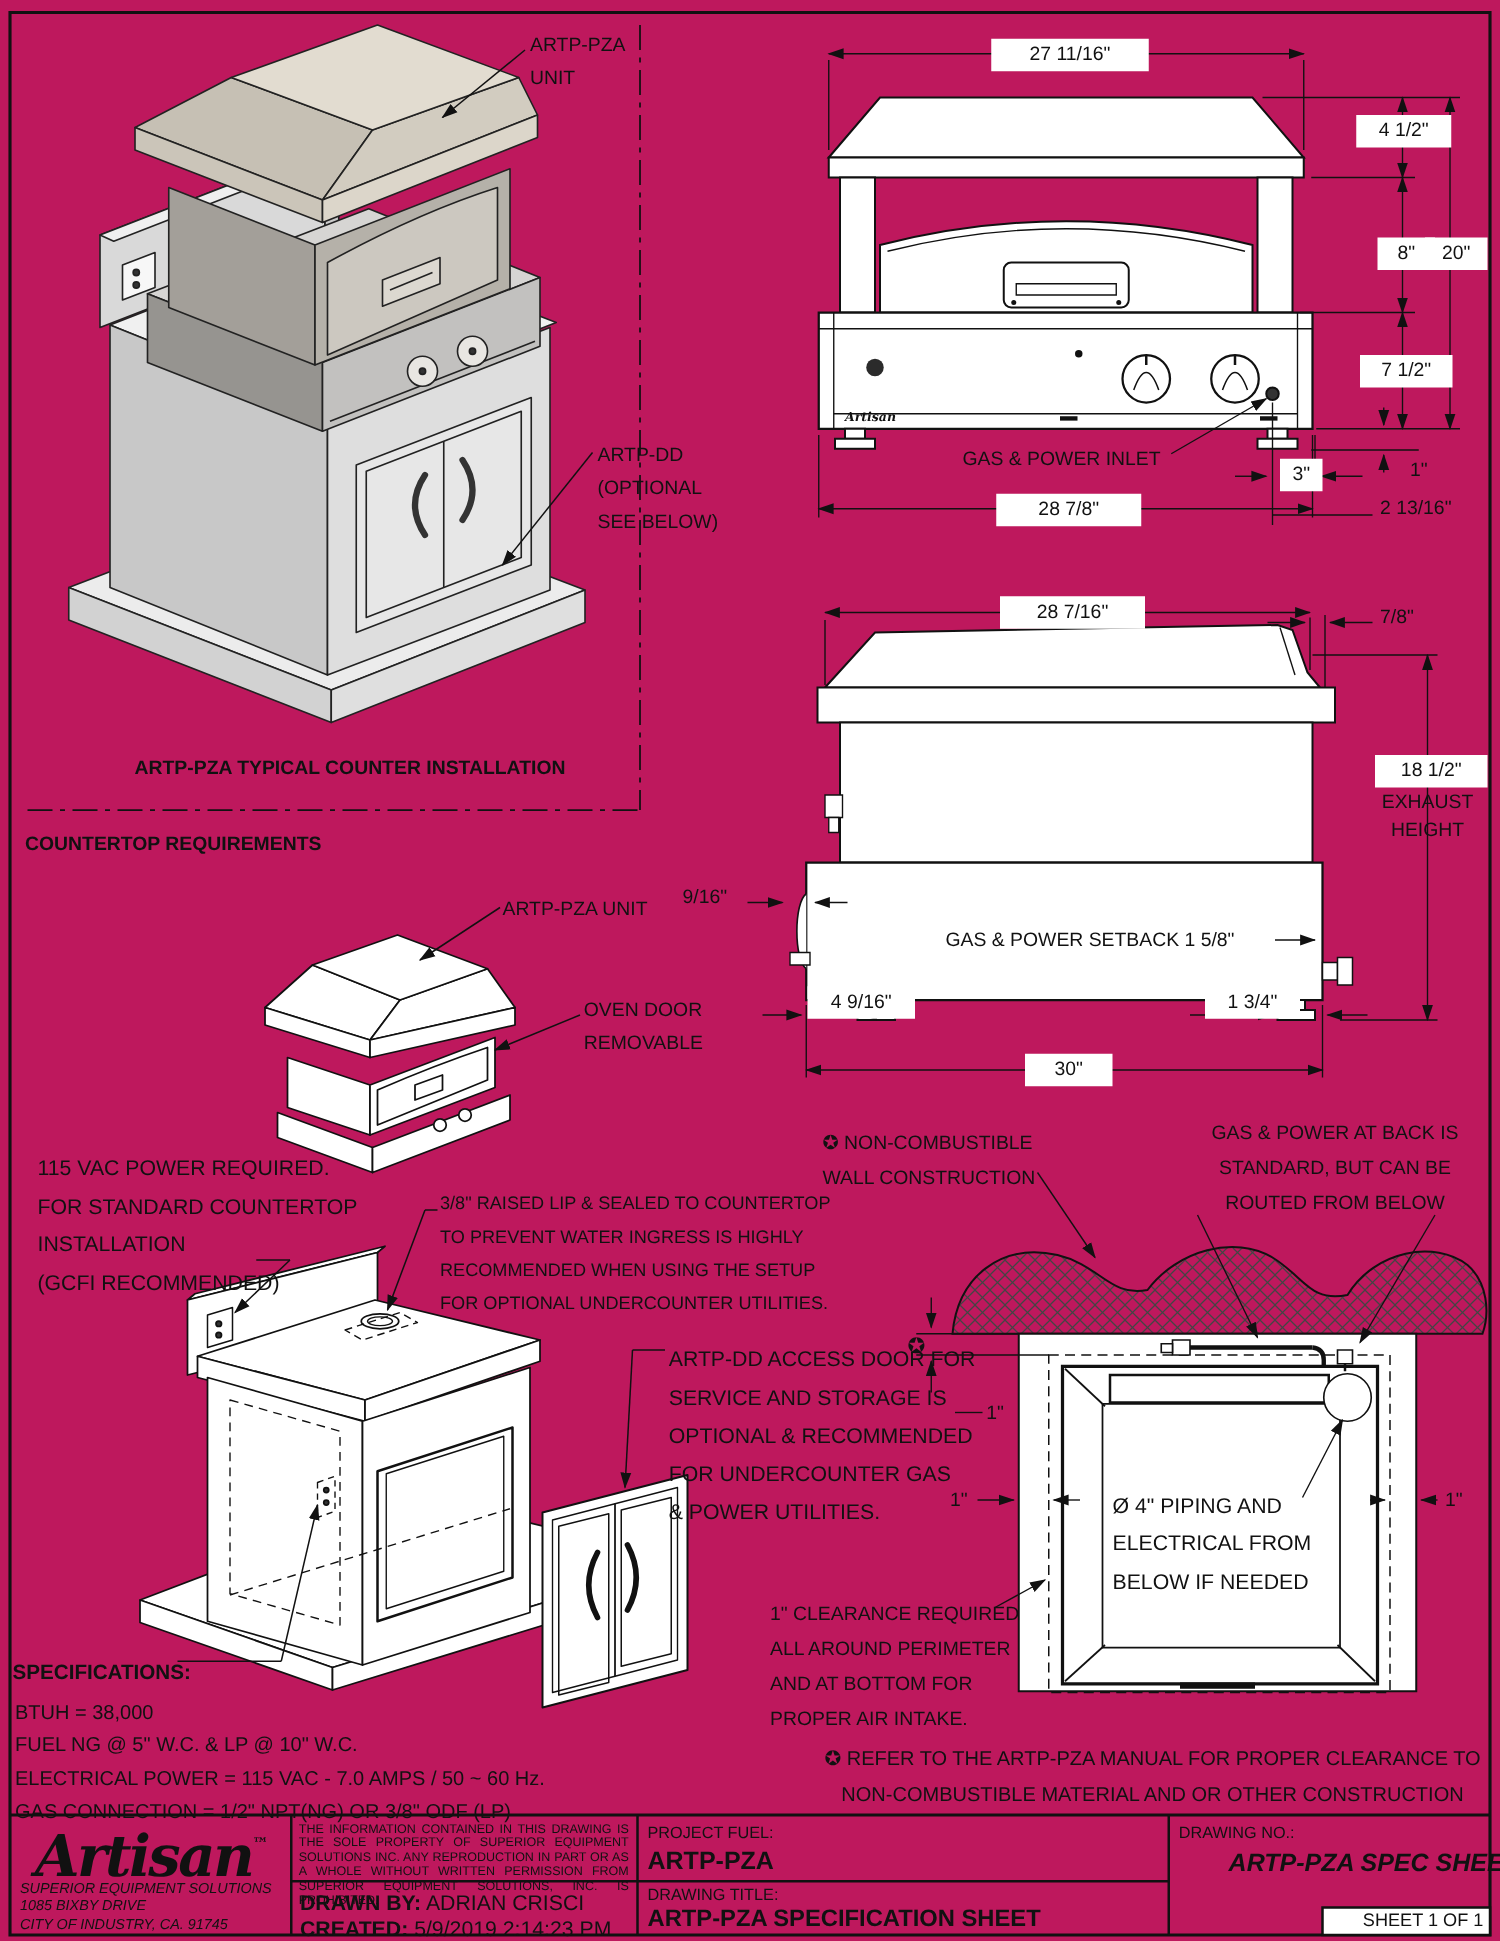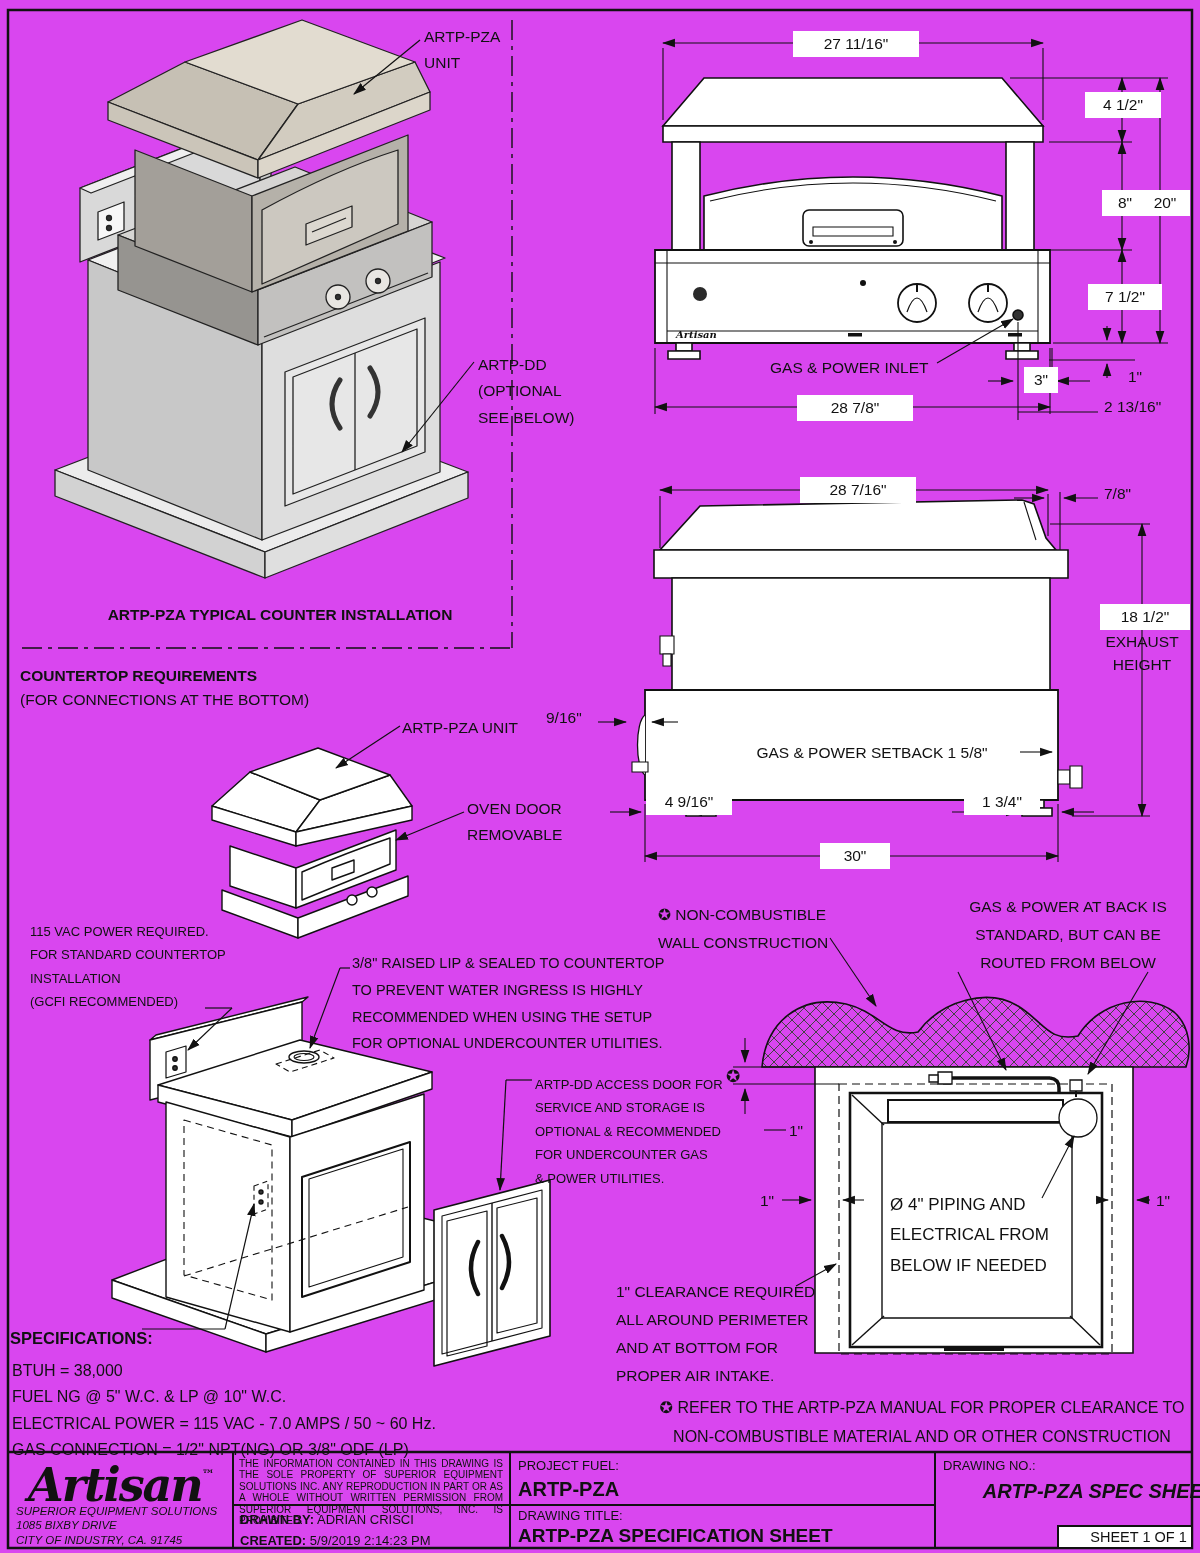--- a/index.html
+++ b/index.html
@@ -1,28 +1,28 @@
 <!DOCTYPE html>
 <html><head>
 <meta charset="utf-8">
 <style>
   html,body{margin:0;padding:0;background:#9a9a9a;}
-  .sheet{position:relative;width:1200px;height:1553px;background:#d946ef;
+  .sheet{position:relative;width:1200px;height:1553px;background:#be185d;
          font-family:"Liberation Sans",sans-serif;color:#111;overflow:hidden;}
   svg.art{position:absolute;left:0;top:0;}
   svg.art *{vector-effect:non-scaling-stroke;}
   .lbl{position:absolute;font-size:15.5px;line-height:1.7;white-space:pre-line;color:#111;}
   .c{text-align:center;}
   .b{font-weight:bold;}
   .bg{background:#fff;padding:0 3px;}
   .s10{font-size:10px;line-height:1.14;text-align:justify;}
   .s11{font-size:11.5px;line-height:1.25;font-style:italic;}
   .s13{font-size:13px;line-height:1.2;}
   .s14{font-size:14.5px;}
-  .s15{font-size:13px;}
+  .s15{font-size:17px;}
   .s16{font-size:16px;line-height:1.65;}
   .s17{font-size:17px;line-height:1.78;}
   .s19{font-size:19px;line-height:1.1;}
   .s20{font-size:20px;line-height:1.1;}
   .logo{font-family:"DejaVu Serif",serif;font-style:italic;font-weight:bold;
         font-size:46px;letter-spacing:-2px;line-height:1;}
   .tm{font-size:13px;vertical-align:22px;letter-spacing:0;}
   .brand{font-family:"DejaVu Serif",serif;font-style:italic;font-weight:bold;font-size:10px;}
 </style>
 </head>
@@ -323,21 +323,20 @@
 </svg>
 
 <div class="lbl" style="left:424px;top:24px;">ARTP-PZA
 UNIT</div>
 <div class="lbl c b" style="left:55px;top:602px;width:450px;">ARTP-PZA TYPICAL COUNTER INSTALLATION</div>
 <div class="lbl" style="left:478px;top:352px;">ARTP-DD
 (OPTIONAL
 SEE BELOW)</div>
 
 <div class="lbl b" style="left:20px;top:663px;">COUNTERTOP REQUIREMENTS</div>
-<div class="lbl" style="left:20px;top:687px;">(FOR CONNECTIONS AT THE BOTTOM)</div>
 <div class="lbl" style="left:402px;top:715px;">ARTP-PZA UNIT</div>
 <div class="lbl" style="left:467px;top:796px;">OVEN DOOR
 REMOVABLE</div>
 
 <div class="lbl c bg" style="left:793px;top:31px;width:120px;">27 11/16"</div>
 <div class="lbl c bg" style="left:1085px;top:92px;width:70px;">4 1/2"</div>
 <div class="lbl c bg" style="left:1102px;top:190px;width:40px;">8"</div>
 <div class="lbl c bg" style="left:1140px;top:190px;width:44px;">20"</div>
 <div class="lbl c bg" style="left:1088px;top:284px;width:68px;">7 1/2"</div>
 <div class="lbl" style="left:770px;top:355px;">GAS &amp; POWER INLET</div>

